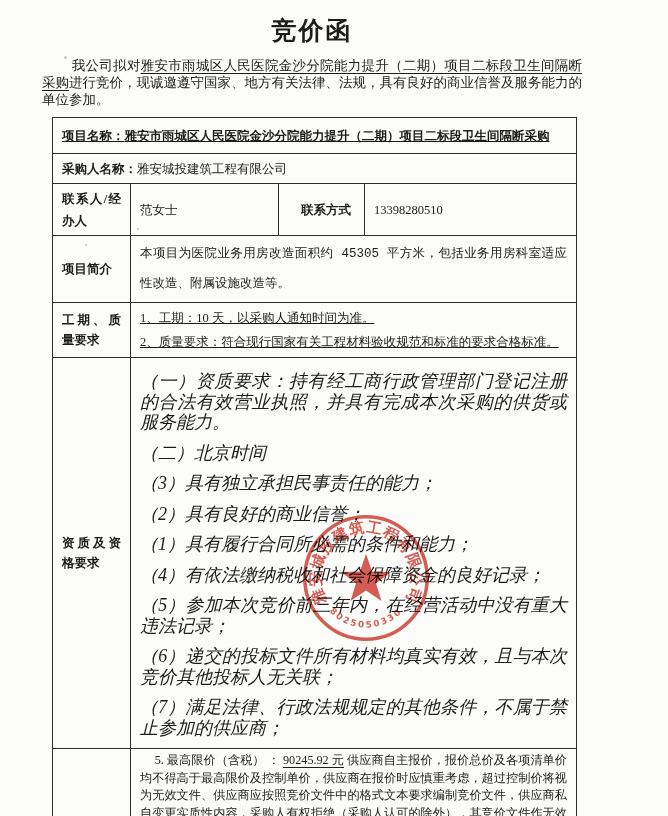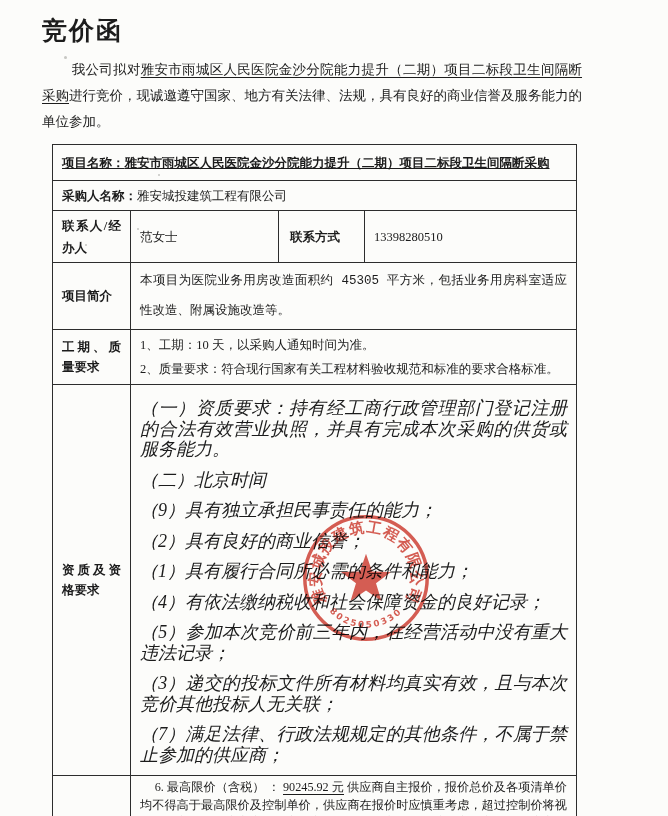--- a/index.html
+++ b/index.html
@@ -17,28 +17,28 @@
 
   .content {
     position: absolute;
     left: 42px; top: 8px;
     width: 540px;
   }
 
   .doc-title {
     font-size: 25px;
     font-weight: bold;
-    text-align: left;
+    text-align: center;
     letter-spacing: 2px;
     margin: 6px 0 10px 0;
   }
 
   .intro {
     font-size: 13.5px;
-    line-height: 26px;
+    line-height: 17px;
     text-align: justify;
     text-indent: 2.2em;
     margin-bottom: 9px;
   }
   .u { text-decoration: underline; text-underline-offset: 3px; }
 
   table.bid {
     border-collapse: collapse;
     table-layout: fixed;
     width: 524px;
@@ -63,21 +63,21 @@
   tr.r3 { height: 52px; }
   tr.r4 { height: 59px; }
   tr.r5 { height: 59px; }
   tr.r6 { height: 53px; }
   tr.r7 { height: 278px; }
   tr.r8 { height: 58px; }
   tr.r9 { height: 72px; }
 
   tr.r1 td { font-weight: bold; text-decoration: underline; }
   tr.r4 td.val, tr.r5 td.val { line-height: 30px; font-family: Liberation Mono, monospace; }
-  tr.r6 td.val { line-height: 24px; }
+  tr.r6 td.val { line-height: 24px; text-decoration: underline; }
   tr.r7 td.val p { margin: 10px 0 7px 0; line-height: 20.5px; font-size: 18px; font-style: italic; }
   tr.r8 td.val { line-height: 25px; }
   tr.r9 td.val { line-height: 17.5px; font-size: 12.2px; text-indent: 1.2em; }
   tr.r9 td.lbl { vertical-align: bottom; padding-bottom: 8px; }
 
   .inline-lbl { font-weight: bold; }
 
   .stamp {
     position: absolute;
     left: 298px; top: 510px;
@@ -112,21 +112,21 @@
         <td colspan="4"><span class="inline-lbl">项目名称：</span><span>雅安市雨城区人民医院金沙分院能力提升（二期）项目二标段卫生间隔断采购</span></td>
       </tr>
 
       <tr class="r2">
         <td colspan="4"><span class="inline-lbl">采购人名称：</span><span>雅安城投建筑工程有限公司</span></td>
       </tr>
 
       <tr class="r3">
         <td class="lbl" style="line-height:22px">联系人/经办人</td>
         <td class="val">范女士</td>
-        <td class="lbl" style="text-align:left;padding-left:11px">联系方式</td>
+        <td class="lbl" style="text-align:center;padding-left:18px">联系方式</td>
         <td class="val">13398280510</td>
       </tr>
 
       <tr class="r4">
         <td class="lbl">项目简介</td>
         <td class="val" colspan="3">本项目为医院业务用房改造面积约 45305 平方米，包括业务用房科室适应性改造、附属设施改造等。</td>
       </tr>
 
 
       <tr class="r6">
@@ -135,34 +135,34 @@
           <div>1、工期：10 天，以采购人通知时间为准。</div>
           <div>2、质量要求：符合现行国家有关工程材料验收规范和标准的要求合格标准。</div>
         </td>
       </tr>
 
       <tr class="r7">
         <td class="lbl">资质及资格要求</td>
         <td class="val" colspan="3">
           <p>（一）资质要求：持有经工商行政管理部门登记注册的合法有效营业执照，并具有完成本次采购的供货或服务能力。</p>
           <p>（二）北京时间</p>
-          <p>（9）具有独立承担民事责任的能力；</p>
+          <p>（3）具有独立承担民事责任的能力；</p>
           <p>（2）具有良好的商业信誉；</p>
           <p>（1）具有履行合同所必需的条件和能力；</p>
           <p>（4）有依法缴纳税收和社会保障资金的良好记录；</p>
           <p>（5）参加本次竞价前三年内，在经营活动中没有重大违法记录；</p>
-          <p>（3）递交的投标文件所有材料均真实有效，且与本次竞价其他投标人无关联；</p>
+          <p>（6）递交的投标文件所有材料均真实有效，且与本次竞价其他投标人无关联；</p>
           <p>（7）满足法律、行政法规规定的其他条件，不属于禁止参加的供应商；</p>
         </td>
       </tr>
 
 
       <tr class="r9">
         <td class="lbl">报价要求</td>
-        <td class="val" colspan="3"><span>6. 最高限价（含税） ： </span><span class="u">90245.92 元</span><span> 供应商自主报价，报价总价及各项清单价均不得高于最高限价及控制单价，供应商在报价时应慎重考虑，超过控制价将视为无效文件、供应商应按照竞价文件中的格式文本要求编制竞价文件，供应商私自变更实质性内容，采购人有权拒绝（采购人认可的除外），其竞价文件作无效响应处理。</span></td>
+        <td class="val" colspan="3"><span>5. 最高限价（含税） ： </span><span class="u">90245.92 元</span><span> 供应商自主报价，报价总价及各项清单价均不得高于最高限价及控制单价，供应商在报价时应慎重考虑，超过控制价将视为无效文件、供应商应按照竞价文件中的格式文本要求编制竞价文件，供应商私自变更实质性内容，采购人有权拒绝（采购人认可的除外），其竞价文件作无效响应处理。</span></td>
       </tr>
     </tbody>
       </table>
   </div>
 
   <svg class="stamp" viewBox="0 0 140 140">
     <defs>
       <path id="arcTop" d="M 29.3 93.5 A 47 47 0 1 1 110.7 93.5" fill="none"></path>
       <path id="arcBottom" d="M 25.8 95.5 A 51 51 0 0 0 114.2 95.5" fill="none"></path>
     </defs>

